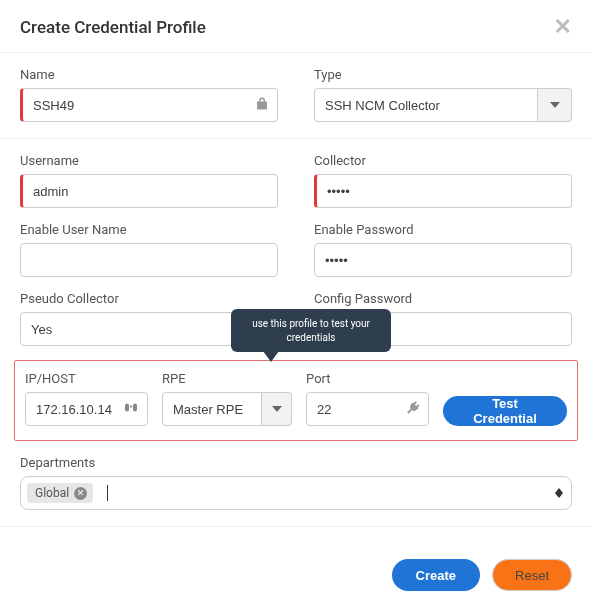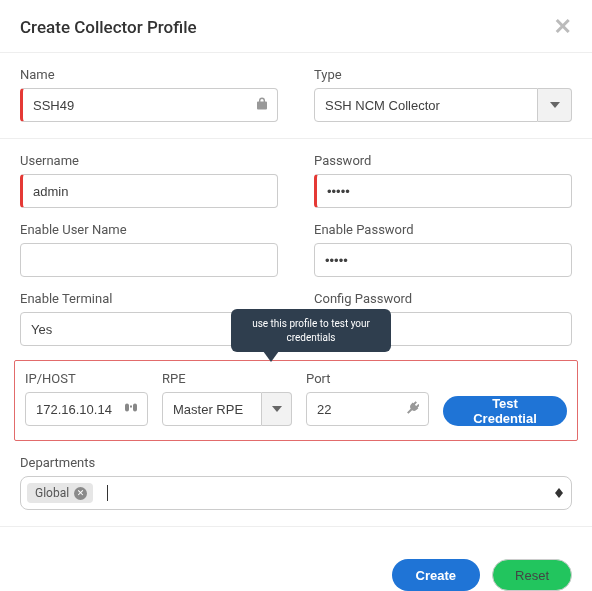--- a/index.html
+++ b/index.html
@@ -222,31 +222,31 @@
     padding: 32px 20px;
     display: flex;
     justify-content: flex-end;
     gap: 12px;
   }
   .btn-primary {
     background:#1f74d6;color:#fff;border:none;border-radius:18px;
     height:32px;padding:0 24px;font-size:13px;font-weight:600;cursor:pointer;
   }
   .btn-secondary {
-    background:#22c55e;color:#444;border:1px solid #ccc;border-radius:18px;
+    background:#f97316;color:#444;border:1px solid #ccc;border-radius:18px;
     height:32px;padding:0 22px;font-size:13px;cursor:pointer;
   }
 </style>
 </head>
 <body>
 
 <div class="modal">
 
   <div class="modal-header">
-    <h1>Create Collector Profile</h1>
+    <h1>Create Credential Profile</h1>
     <span class="close-x">✕</span>
   </div>
 
   <div class="section">
     <div class="row">
       <div class="field">
         <span class="label">Name</span>
         <div class="input-wrap">
           <input class="ctrl required" readonly="" value="SSH49" style="">
           <span class="lock-icon">
@@ -270,37 +270,37 @@
     </div>
   </div>
 
   <div class="section" style="padding-bottom:4px;">
     <div class="row">
       <div class="field">
         <span class="label">Username</span>
         <input class="ctrl required" value="admin" style="">
       </div>
       <div class="field">
-        <span class="label">Password</span>
+        <span class="label">Collector</span>
         <input class="ctrl required" value="•••••" style="">
       </div>
     </div>
     <div class="row" style="margin-top:14px;">
       <div class="field">
         <span class="label">Enable User Name</span>
         <input class="ctrl" value="" style="">
       </div>
       <div class="field">
         <span class="label">Enable Password</span>
         <input class="ctrl" value="•••••" style="">
       </div>
     </div>
     <div class="row" style="margin-top:14px;">
       <div class="field">
-        <span class="label">Enable Terminal</span>
+        <span class="label">Pseudo Collector</span>
         <div class="input-wrap">
           <input class="ctrl" readonly="" value="Yes" style="">
           <span class="updown">
             <svg width="8" height="5" viewBox="0 0 8 5">
                 <path fill="#333" d="M4 0L0 5h8z"></path>
               </svg>
             <svg width="8" height="5" viewBox="0 0 8 5">
                 <path fill="#333" d="M4 5L0 0h8z"></path>
               </svg>
           </span>

